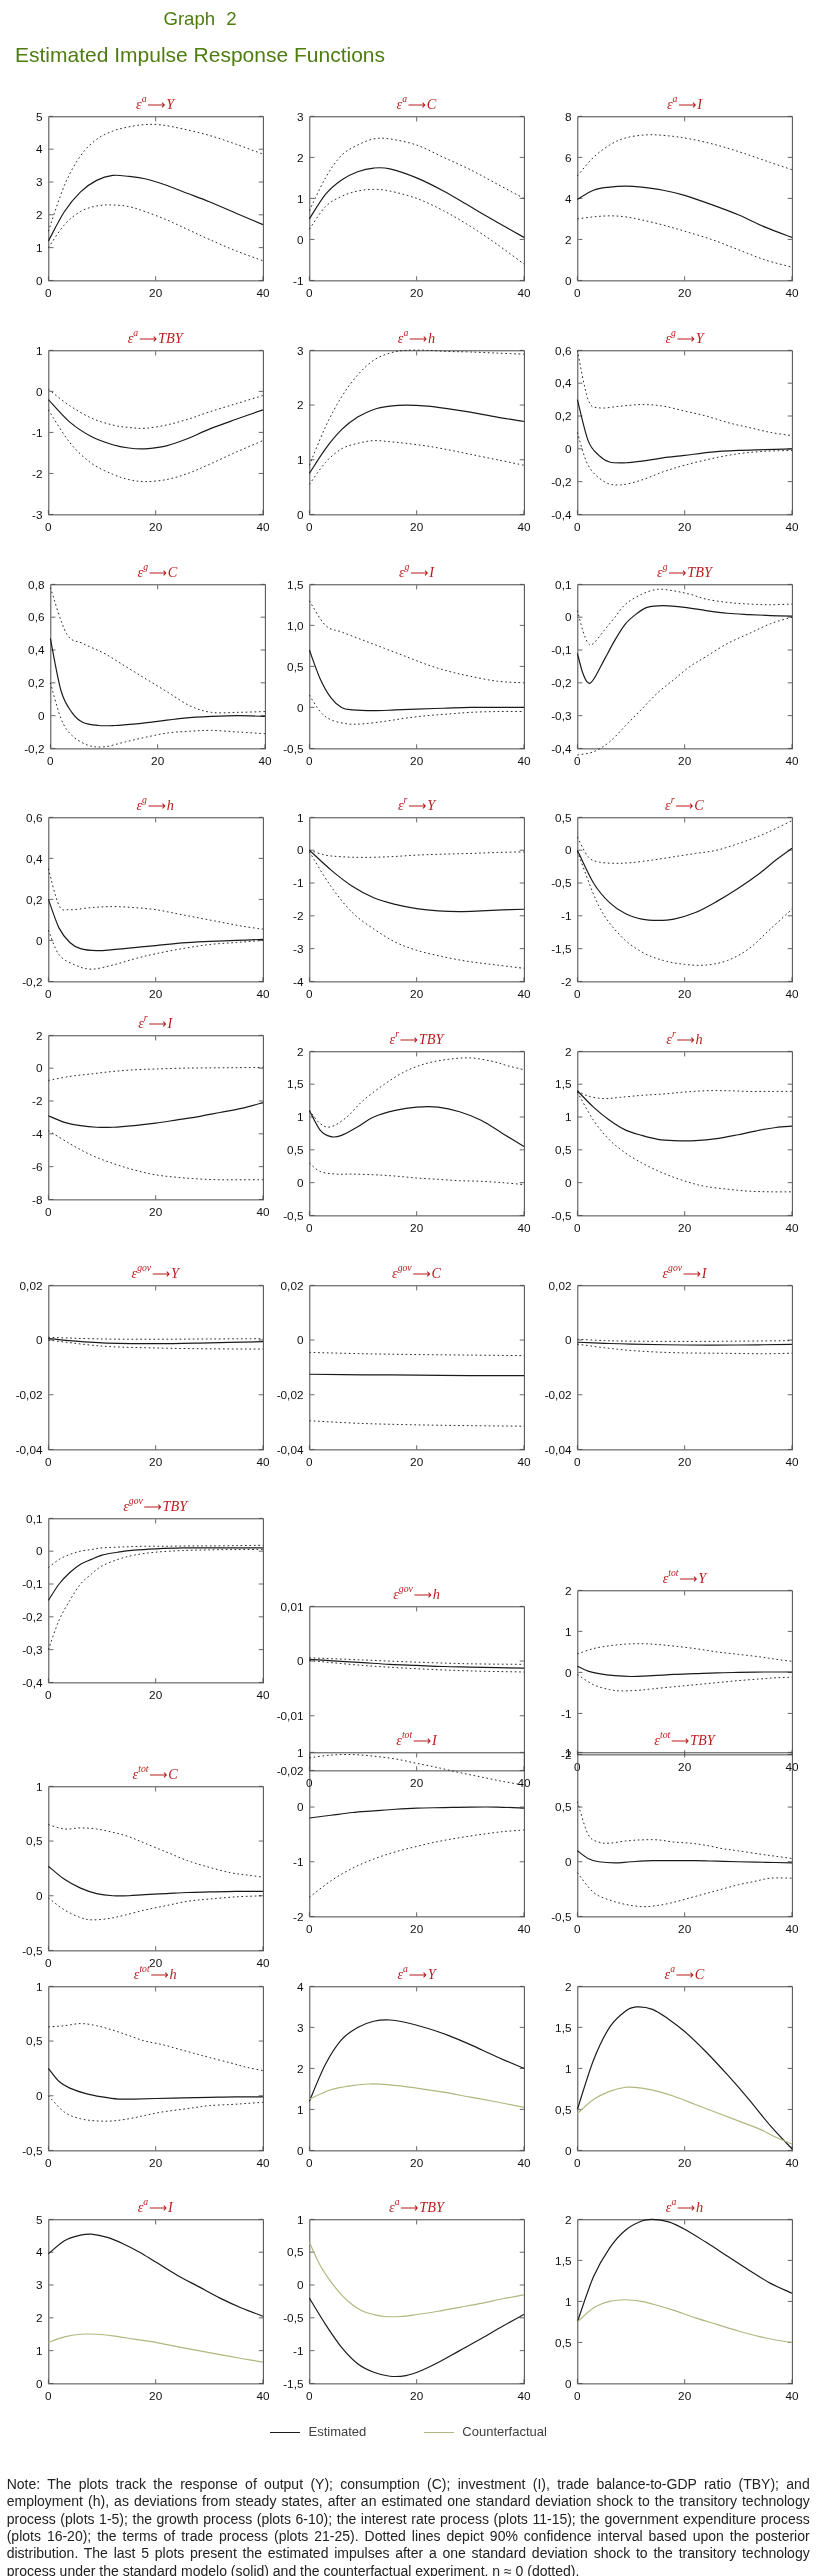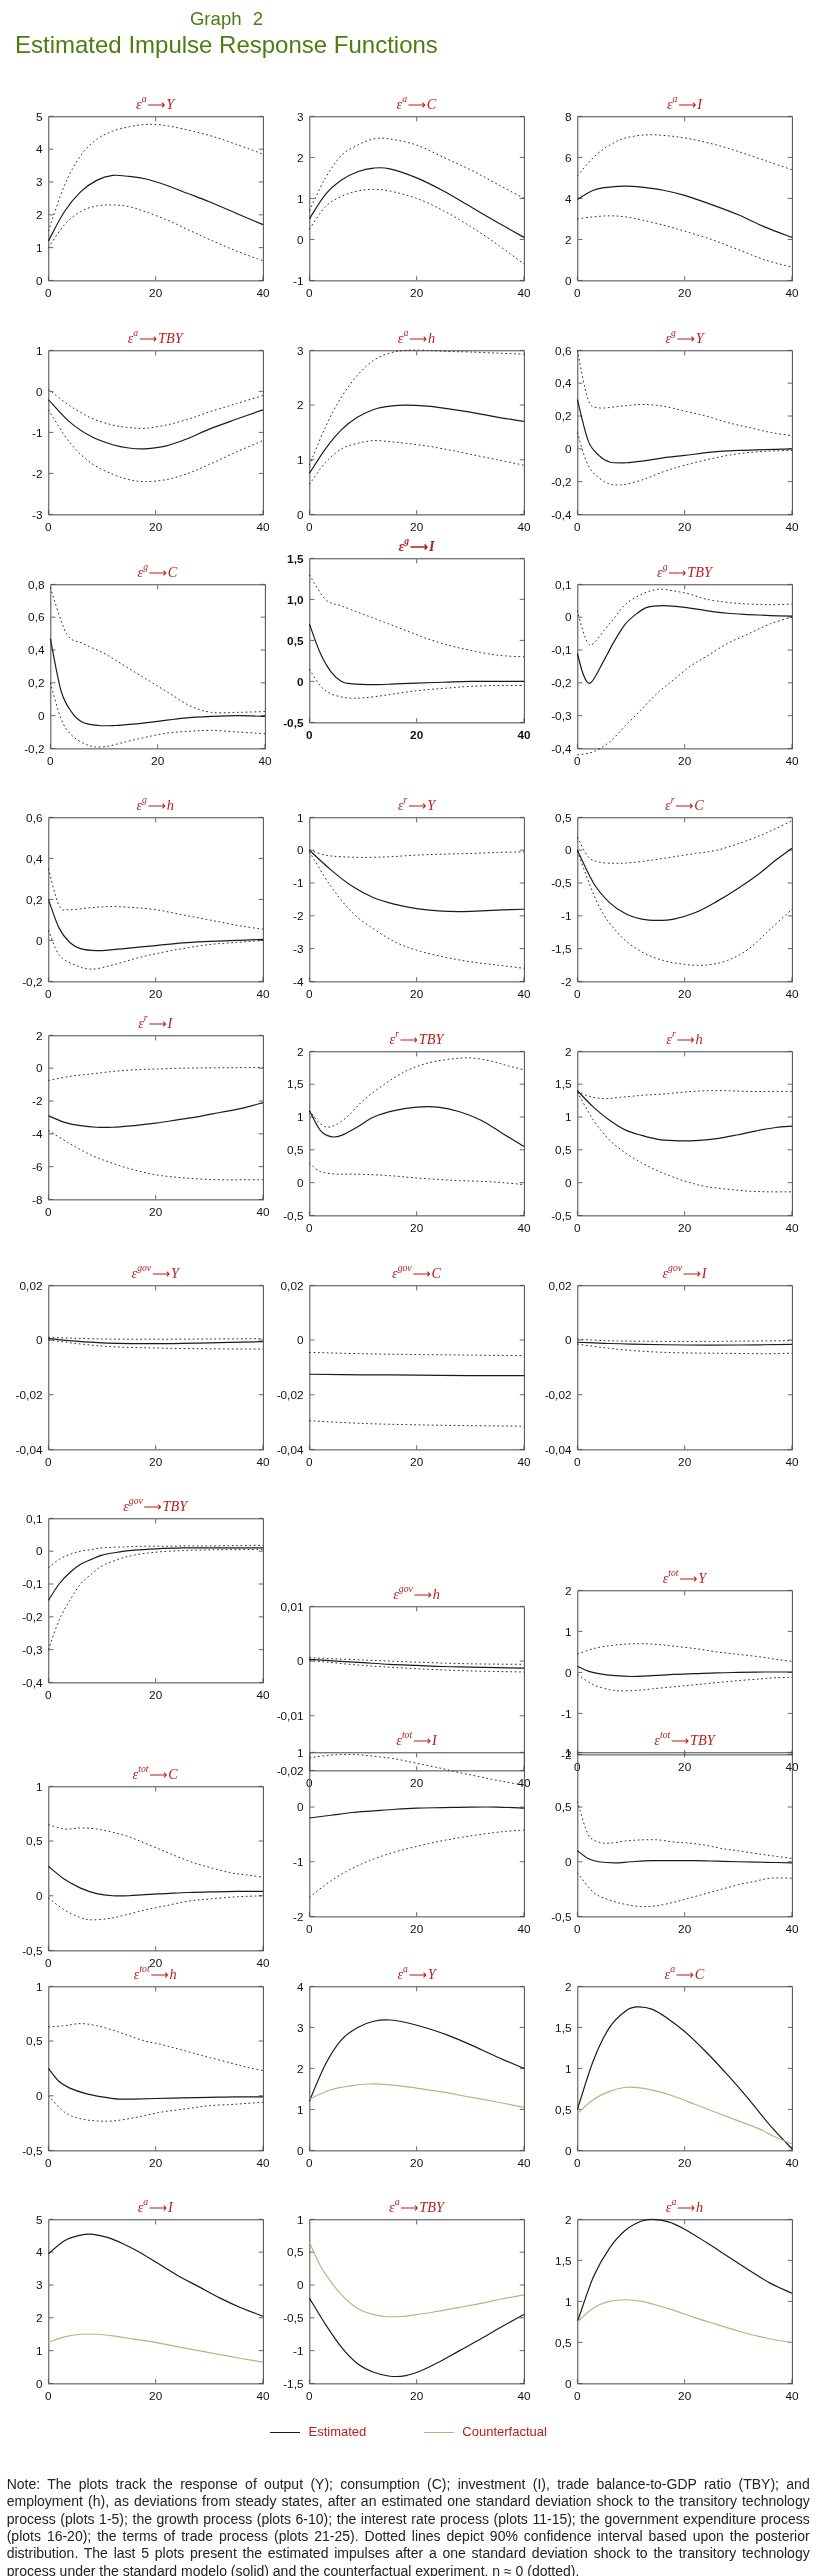--- a/index.html
+++ b/index.html
@@ -1,28 +1,28 @@
 <!DOCTYPE html>
 <html style="font-size:13.5px"><head>
 <meta charset="utf-8">
 <style>
   html,body{margin:0;padding:0;background:#fff;}
   .page{position:relative;width:817px;height:2576px;background:#ffffff;
         font-family:"Liberation Sans",sans-serif;color:#1a1a1a;overflow:hidden;}
   .fig-title{position:absolute;left:15px;top:8.4px;color:#4d7c0f;text-align:center;}
   .fig-title .l1{font-size:18.6px;word-spacing:5.9px;}
-  .fig-title .l2{font-size:24px;margin-top:1px;}
+  .fig-title .l2{font-size:21px;margin-top:13px;}
   .plot-cell{position:absolute;width:272px;height:229px;}
   .plot-title{position:absolute;left:46px;top:0;width:215px;height:18.6px;text-align:center;
               font-family:"Liberation Serif",serif;font-style:italic;font-size:14.3px;color:#b91c1c;}
   .plot-title sup{font-size:9.7px;position:relative;top:-0.8px;}
   .plot-title .arr{font-style:normal;font-size:12.7px;padding:0 0.8px;}
   svg.plot{position:absolute;left:0;top:18.6px;}
   .axis-label{font-family:"Liberation Sans",sans-serif;font-size:14px;fill:#111;}
-  .legend{position:absolute;top:2424px;left:0;width:817px;text-align:center;font-size:13px;color:#b91c1c;}
+  .legend{position:absolute;top:2424px;left:0;width:817px;text-align:center;font-size:13px;color:#404040;}
   .legend-item{display:inline-block;margin:0 27px;}
   .swatch{display:inline-block;width:30px;border-top:1.7px solid #1a1a1a;vertical-align:3.4px;margin-right:8.4px;}
   .swatch.cf{border-top-color:#b3b67f;}
   .note{position:absolute;left:6.7px;top:2476px;width:803px;font-size:14px;line-height:1.24;
         text-align:justify;color:#222;}
 </style>
 </head>
 <body>
 
 <div class="page">
@@ -276,21 +276,21 @@
             <text x="48" y="204" text-anchor="end">-0,2</text>
             <text x="55" y="219" text-anchor="middle">0</text>
             <text x="182.5" y="219" text-anchor="middle">20</text>
             <text x="310" y="219" text-anchor="middle">40</text>
           </g>
           <path d="M55,7.900000000000006C58.19,17.00 67.75,51.45 74.13,62.50C80.50,73.55 85.81,70.30 93.25,74.20C100.69,78.10 110.25,81.35 118.75,85.90C127.25,90.45 135.75,96.30 144.25,101.50C152.75,106.70 161.25,111.90 169.75,117.10C178.25,122.30 186.75,127.50 195.25,132.70C203.75,137.90 212.25,144.40 220.75,148.30C229.25,152.20 236.69,154.80 246.25,156.10C255.81,157.40 267.50,156.26 278.13,156.10C288.75,155.94 304.69,155.29 310.00,155.13" fill="none" stroke="#1a1a1a" stroke-width="1.1" stroke-dasharray="2,3.2"></path>
           <path d="M55,68.35000000000002C57.13,78.75 63.50,116.13 67.75,130.75C72.00,145.38 76.25,149.92 80.50,156.10C84.75,162.28 87.94,165.20 93.25,167.80C98.56,170.40 106.00,171.05 112.38,171.70C118.75,172.35 124.06,172.02 131.50,171.70C138.94,171.38 148.50,170.56 157.00,169.75C165.50,168.94 172.94,167.96 182.50,166.82C192.06,165.69 203.75,163.90 214.38,162.93C225.00,161.95 235.63,161.46 246.25,160.97C256.88,160.49 267.50,160.00 278.13,160.00C288.75,160.00 304.69,160.81 310.00,160.97" fill="none" stroke="#1a1a1a" stroke-width="1.4"></path>
           <path d="M55,121C57.13,128.15 63.50,153.50 67.75,163.90C72.00,174.30 75.19,178.20 80.50,183.40C85.81,188.60 93.25,192.82 99.63,195.10C106.00,197.38 111.31,197.70 118.75,197.05C126.19,196.40 135.75,193.15 144.25,191.20C152.75,189.25 161.25,187.14 169.75,185.35C178.25,183.56 186.75,181.61 195.25,180.47C203.75,179.34 212.25,179.01 220.75,178.53C229.25,178.04 236.69,177.39 246.25,177.55C255.81,177.71 267.50,178.85 278.13,179.50C288.75,180.15 304.69,181.13 310.00,181.45" fill="none" stroke="#1a1a1a" stroke-width="1.1" stroke-dasharray="2,3.2"></path>
         </svg>
       </div>
-      <div class="plot-cell" style="left: 263px; top: 536px; font-weight: bold;">
+      <div class="plot-cell" style="left: 263px; top: 562px;">
         <div class="plot-title"><span>ε</span><sup>g</sup><span class="arr">⟶</span><span>I</span></div>
         <svg class="plot" width="272" height="207" viewBox="0 0 323 246">
           <rect x="55.5" y="4.5" width="255" height="195" fill="none" stroke="#4a4a4a" stroke-width="1.2"></rect>
           <g stroke="#4a4a4a" stroke-width="1">
             <line x1="56" y1="4" x2="61" y2="4"></line>
             <line x1="305" y1="4" x2="310" y2="4"></line>
             <line x1="56" y1="52.75" x2="61" y2="52.75"></line>
             <line x1="305" y1="52.75" x2="310" y2="52.75"></line>
             <line x1="56" y1="101.5" x2="61" y2="101.5"></line>
             <line x1="305" y1="101.5" x2="310" y2="101.5"></line>

